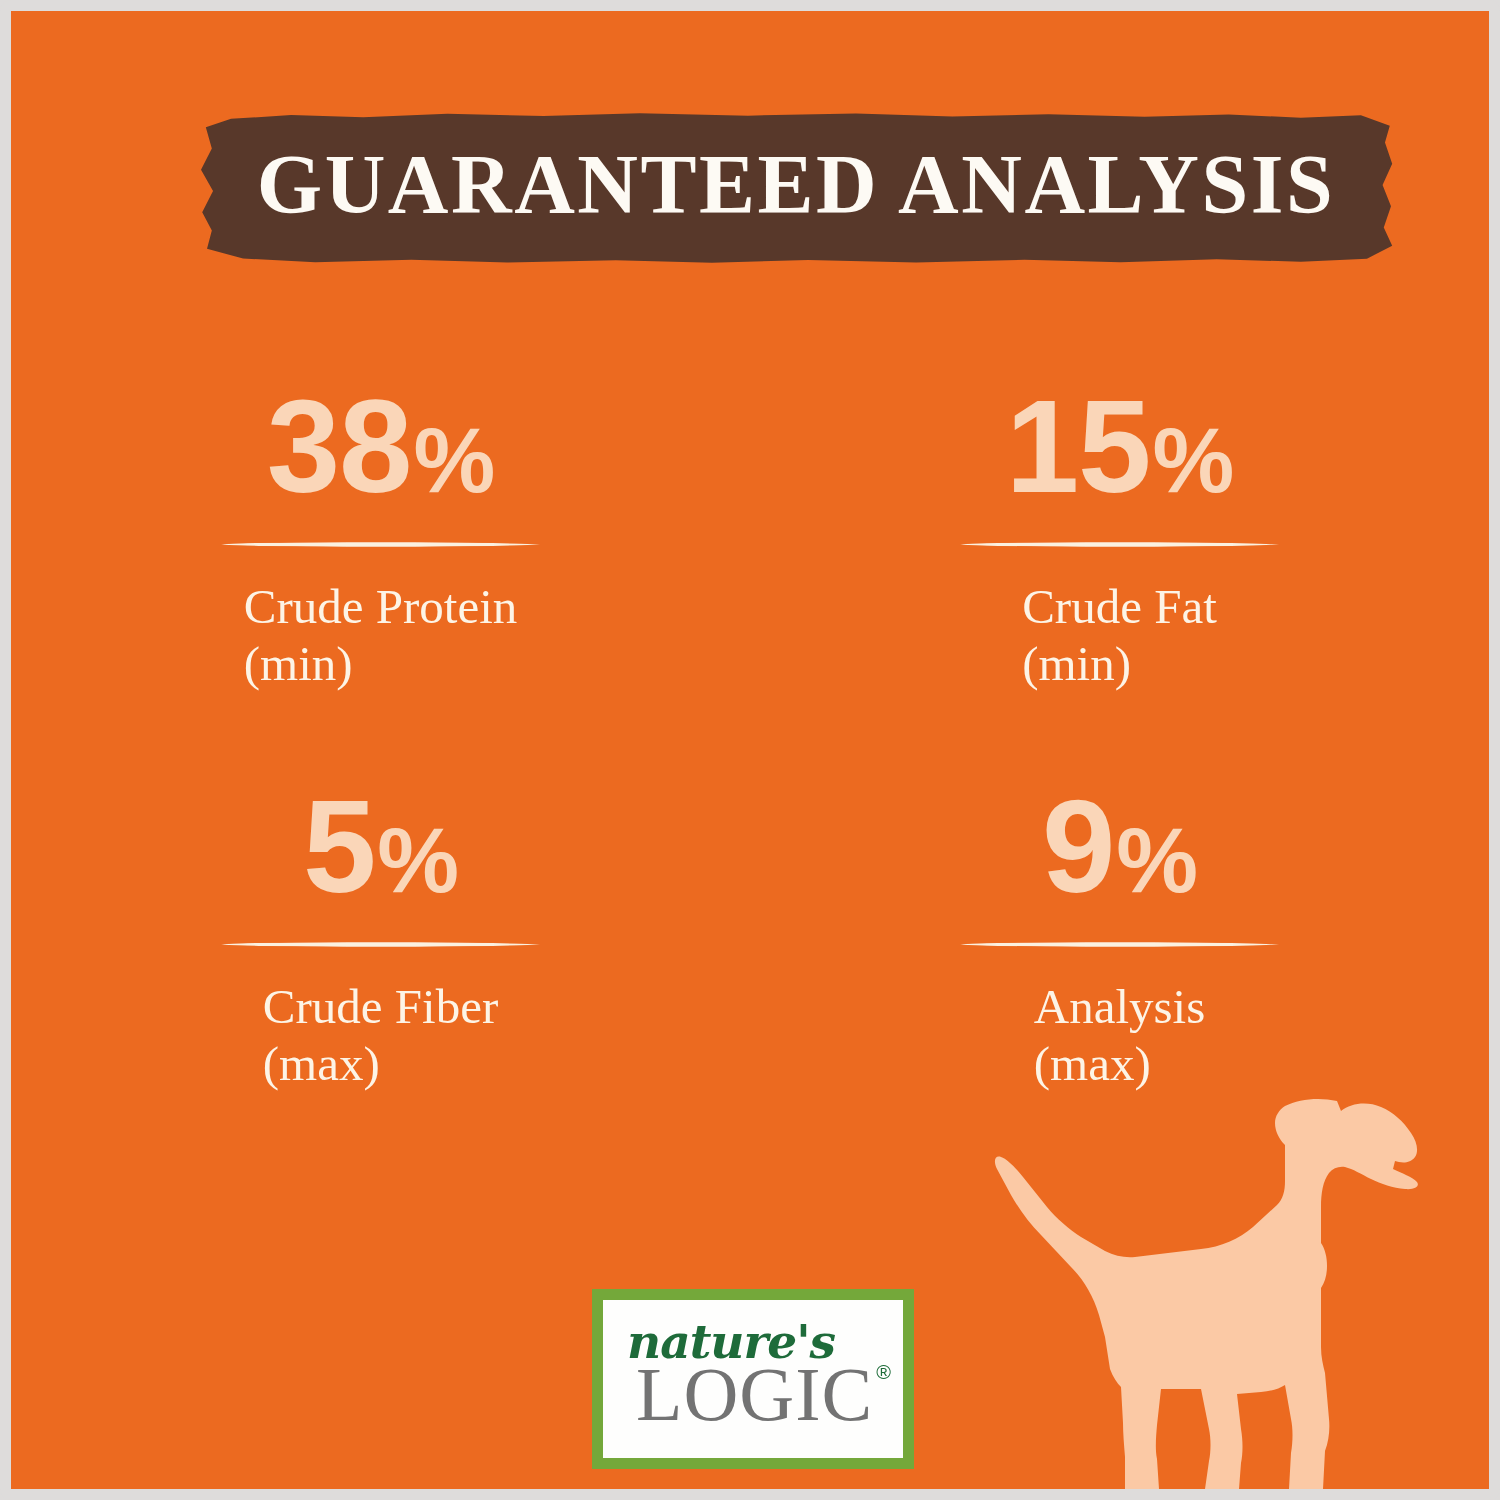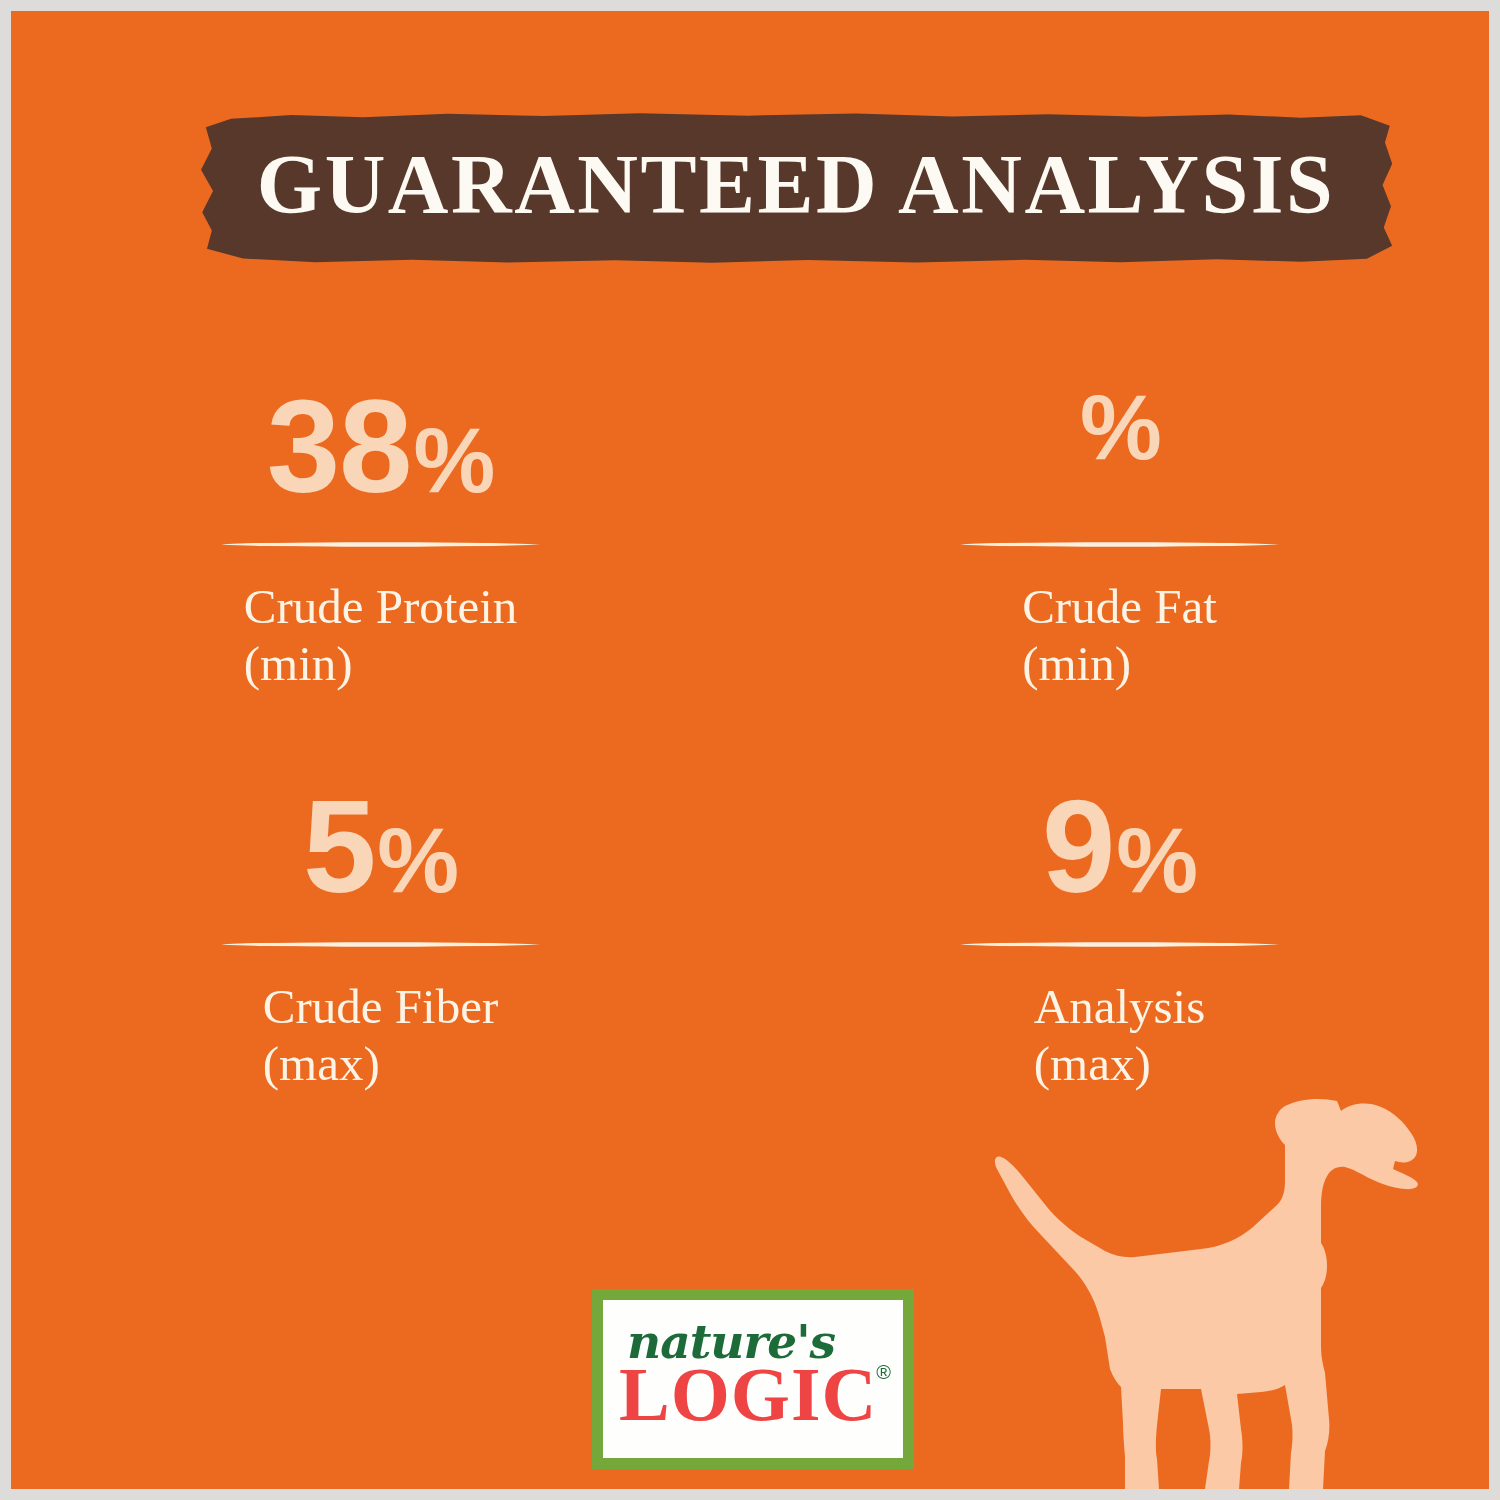--- a/index.html
+++ b/index.html
@@ -174,25 +174,25 @@
     color: #1e6b3a;
     font-family: "DejaVu Serif", serif;
     font-style: italic;
     font-weight: 700;
     font-size: 47px;
     line-height: 1;
     letter-spacing: -1px;
   }
   #logo-word {
     position: absolute;
-    left: 16px;
+    left: 33px;
     top: 56px;
-    color: #ef4444;
+    color: #737373;
     font-family: "Liberation Serif", serif;
-    font-weight: 700;
+    font-weight: 400;
     font-size: 76px;
     line-height: 1;
     letter-spacing: 1px;
   }
   #logo-reg {
     position: absolute;
     right: 12px;
     top: 62px;
     color: #1d6b38;
     font-family: "Liberation Sans", sans-serif;
@@ -220,20 +220,21 @@
         </div>
         <div class="stat-rule">
             <div class="brush"></div>
           </div>
         <div class="stat-label">Crude Protein
 (min)</div>
       </div>
 
       <div class="stat">
         <div class="stat-value">
+          <span>15</span>
             <span class="pct">%</span>
         </div>
         <div class="stat-rule">
             <div class="brush"></div>
           </div>
         <div class="stat-label">Crude Fat
 (min)</div>
       </div>
 
       <div class="stat">

